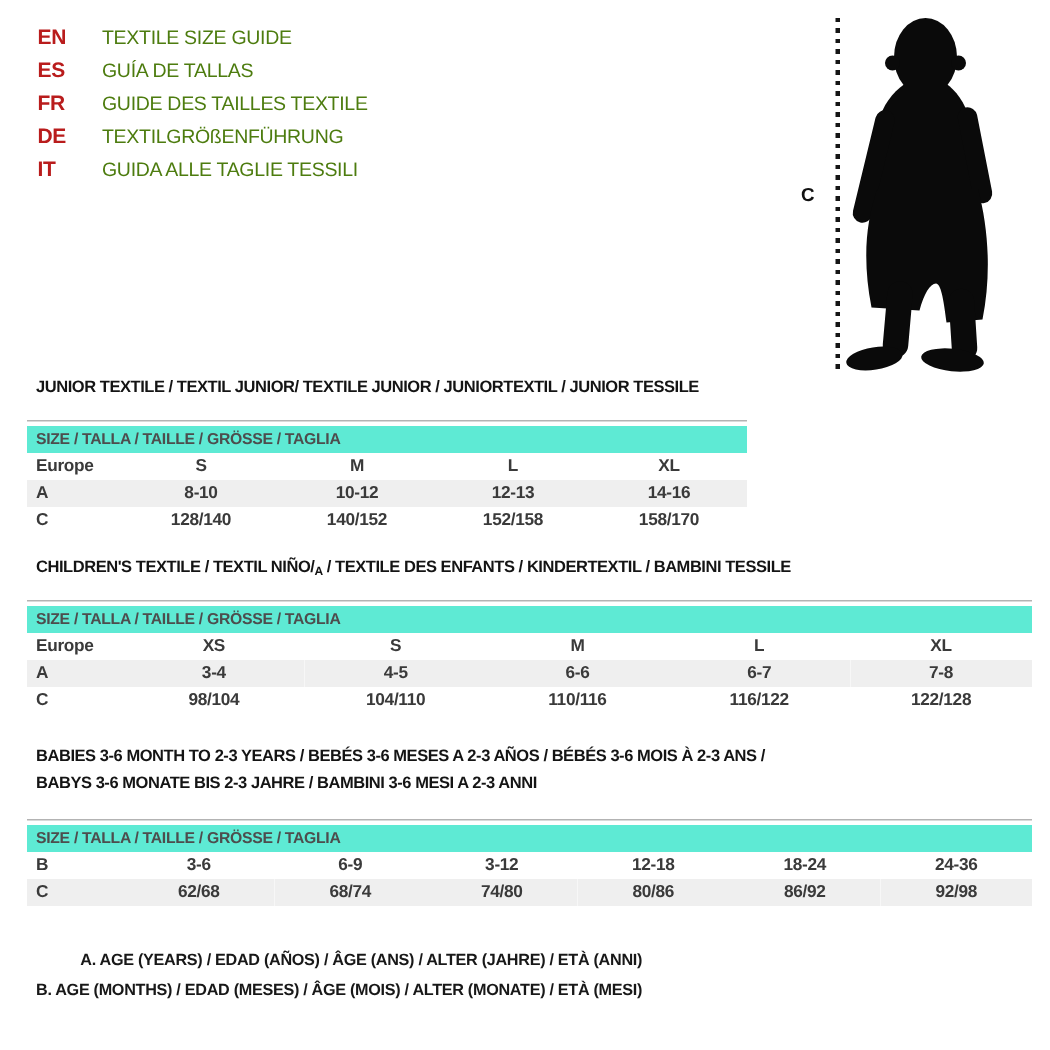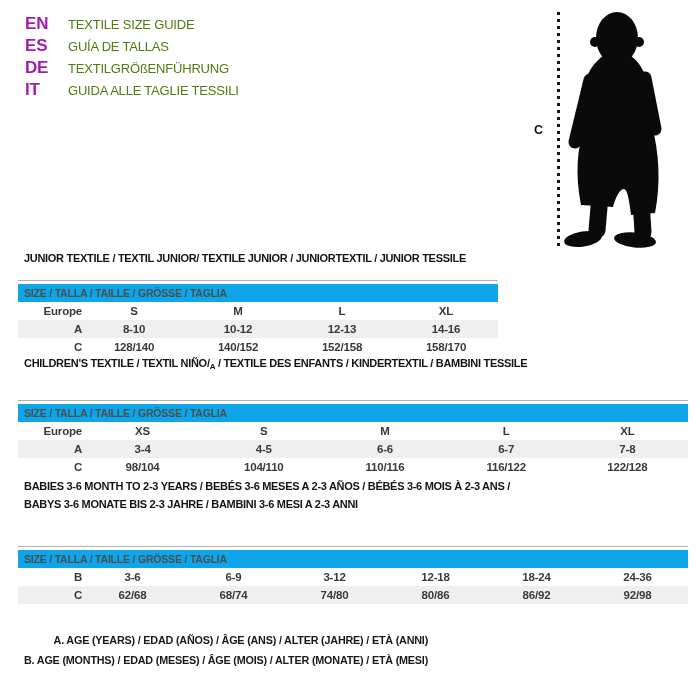--- a/index.html
+++ b/index.html
@@ -3,62 +3,65 @@
 <meta charset="utf-8">
 <style>
   html,body{margin:0;padding:0;background:#ffffff;}
   #page{
     position:relative;width:700px;height:700px;background:#ffffff;overflow:hidden;
     font-family:"Liberation Sans", sans-serif;color:#222;
   }
   
   .langs{position:absolute;left:25px;top:13px;}
   .lang-row{height:22px;line-height:22px;white-space:nowrap;}
-  .lang-row .code{display:inline-block;width:43px;font-weight:700;font-size:17px;letter-spacing:-.2px;color:#a21caf;}
+  .lang-row .code{display:inline-block;width:43px;font-weight:700;font-size:14px;letter-spacing:-.2px;color:#b91c1c;}
   .lang-row .ltitle{font-weight:400;font-size:13px;letter-spacing:-.2px;color:#4d7c0f;}
   
   .c-label{position:absolute;left:534px;top:123px;font-size:12.5px;font-weight:700;color:#111;}
   .dash-line{
     position:absolute;left:557px;top:12px;width:3px;height:234px;
     background:repeating-linear-gradient(to bottom,#151515 0 3px,transparent 3px 7px);
   }
   .baby{position:absolute;left:555px;top:8px;width:110px;height:242px;}
   
   .tbl-title{position:absolute;left:24px;font-size:11px;font-weight:700;letter-spacing:-.3px;color:#141414;white-space:nowrap;}
   .tbl-title .subA{font-size:8px;vertical-align:-2px;}
   .tbl-title.two-line{line-height:18px;}
   
   .tbl{position:absolute;left:18px;border-top:1px solid #b3b3b3;padding-top:3px;}
   .tbl-header{
-    height:18px;line-height:18px;background:#0ea5e9;color:#4d4d4d;
+    height:18px;line-height:18px;background:#5eead4;color:#4d4d4d;
     font-size:10.5px;font-weight:700;letter-spacing:-.2px;padding-left:6px;
   }
   table.sizes{width:100%;border-collapse:collapse;table-layout:fixed;}
   table.sizes td{
     height:18px;line-height:18px;padding:0;font-size:11.5px;font-weight:700;
     color:#3a3a3a;text-align:center;letter-spacing:-.2px;overflow:hidden;
   }
-  table.sizes td.lbl{text-align:right;padding-left:6px;}
+  table.sizes td.lbl{text-align:left;padding-left:6px;}
   table.sizes tr:nth-child(2) td{background:#efefef;}
   .w480{width:480px;} .w670{width:670px;}
   
   .notes{position:absolute;left:24px;top:630px;text-align:right;}
   .note-line{height:20px;line-height:20px;font-size:10.8px;font-weight:700;letter-spacing:-.2px;color:#181818;white-space:nowrap;}
 </style>
 </head>
 <body>
 
 <div id="page">
 
   <section class="langs">
     <div class="lang-row">
       <span class="code">EN</span><span class="ltitle">TEXTILE SIZE GUIDE</span>
     </div>
     <div class="lang-row">
       <span class="code">ES</span><span class="ltitle">GUÍA DE TALLAS</span>
+    </div>
+    <div class="lang-row">
+      <span class="code">FR</span><span class="ltitle">GUIDE DES TAILLES TEXTILE</span>
     </div>
     <div class="lang-row">
       <span class="code">DE</span><span class="ltitle">TEXTILGRÖßENFÜHRUNG</span>
     </div>
     <div class="lang-row">
       <span class="code">IT</span><span class="ltitle">GUIDA ALLE TAGLIE TESSILI</span>
     </div>
   </section>
 
   <span class="c-label">C</span>
@@ -109,21 +112,21 @@
         <td class="lbl">C</td>
         <td>128/140</td>
         <td>140/152</td>
         <td>152/158</td>
         <td>158/170</td>
       </tr>
     </tbody>
       </table>
   </div>
 
-  <div class="tbl-title" style="top:357px"><span>CHILDREN'S TEXTILE / TEXTIL NIÑO/</span><span class="subA">A</span><span> / TEXTILE DES ENFANTS / KINDERTEXTIL / BAMBINI TESSILE</span></div>
+  <div class="tbl-title" style="top:372px"><span>CHILDREN'S TEXTILE / TEXTIL NIÑO/</span><span class="subA">A</span><span> / TEXTILE DES ENFANTS / KINDERTEXTIL / BAMBINI TESSILE</span></div>
   <div class="tbl w670" style="top:400px">
     <div class="tbl-header">SIZE / TALLA / TAILLE / GRÖSSE / TAGLIA</div>
     <table class="sizes">
       <colgroup>
           <col style="width:64px">
           <col>
           <col>
           <col>
           <col>
           <col>
@@ -150,21 +153,21 @@
         <td>98/104</td>
         <td>104/110</td>
         <td>110/116</td>
         <td>116/122</td>
         <td>122/128</td>
       </tr>
     </tbody>
       </table>
   </div>
 
-  <div class="tbl-title two-line" style="top:477px">
+  <div class="tbl-title two-line" style="top:495px">
     <div>BABIES 3-6 MONTH TO 2-3 YEARS / BEBÉS 3-6 MESES A 2-3 AÑOS / BÉBÉS 3-6 MOIS À 2-3 ANS /</div>
     <div>BABYS 3-6 MONATE BIS 2-3 JAHRE / BAMBINI 3-6 MESI A 2-3 ANNI</div>
   </div>
   <div class="tbl w670" style="top:546px">
     <div class="tbl-header">SIZE / TALLA / TAILLE / GRÖSSE / TAGLIA</div>
     <table class="sizes">
       <colgroup>
           <col style="width:64px">
           <col>
           <col>

